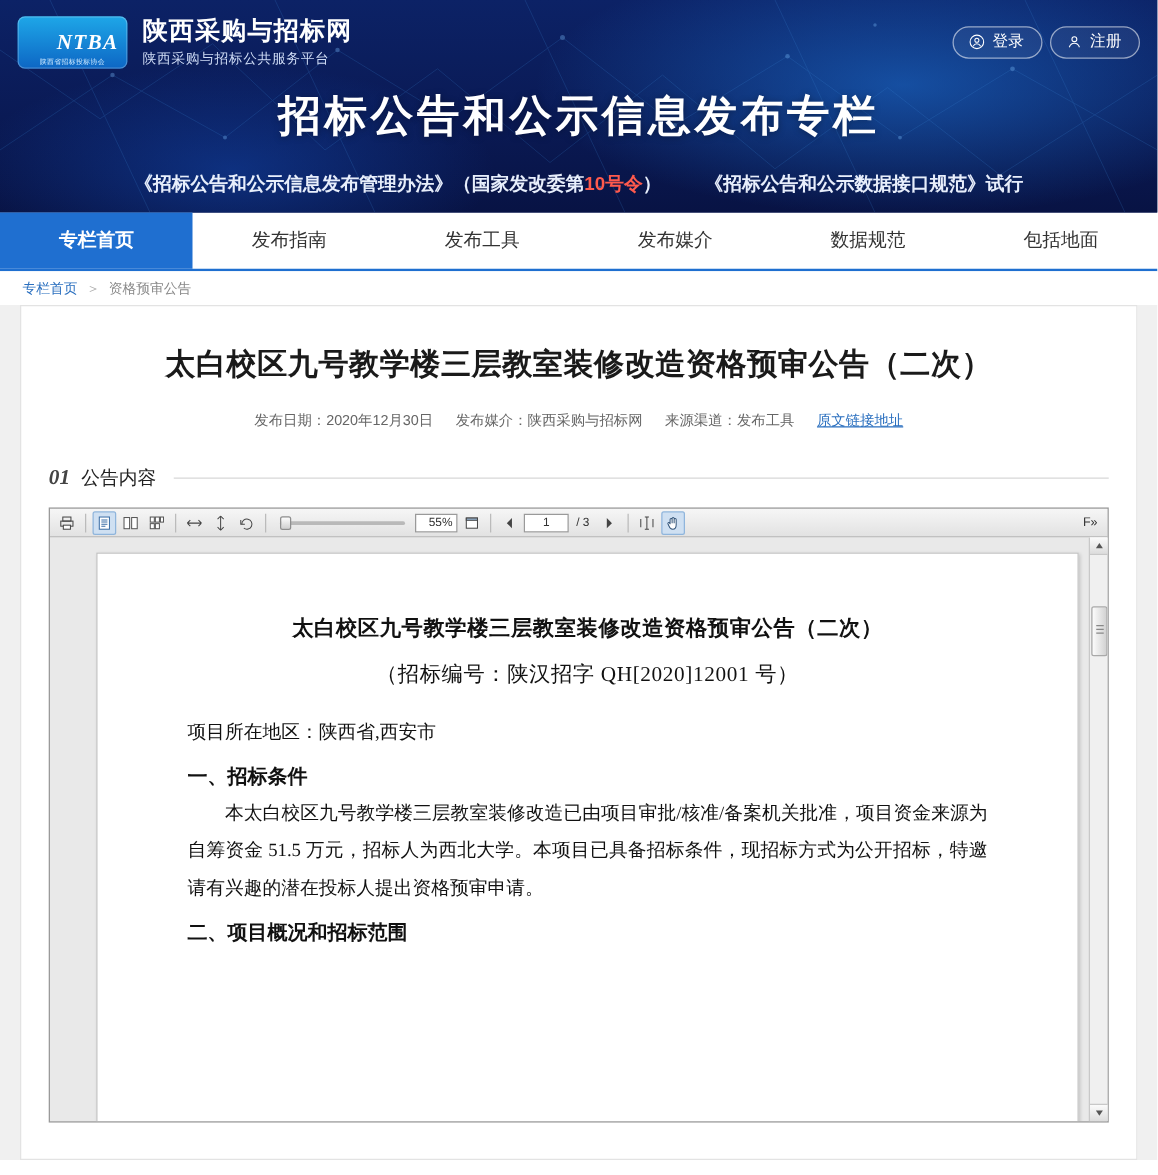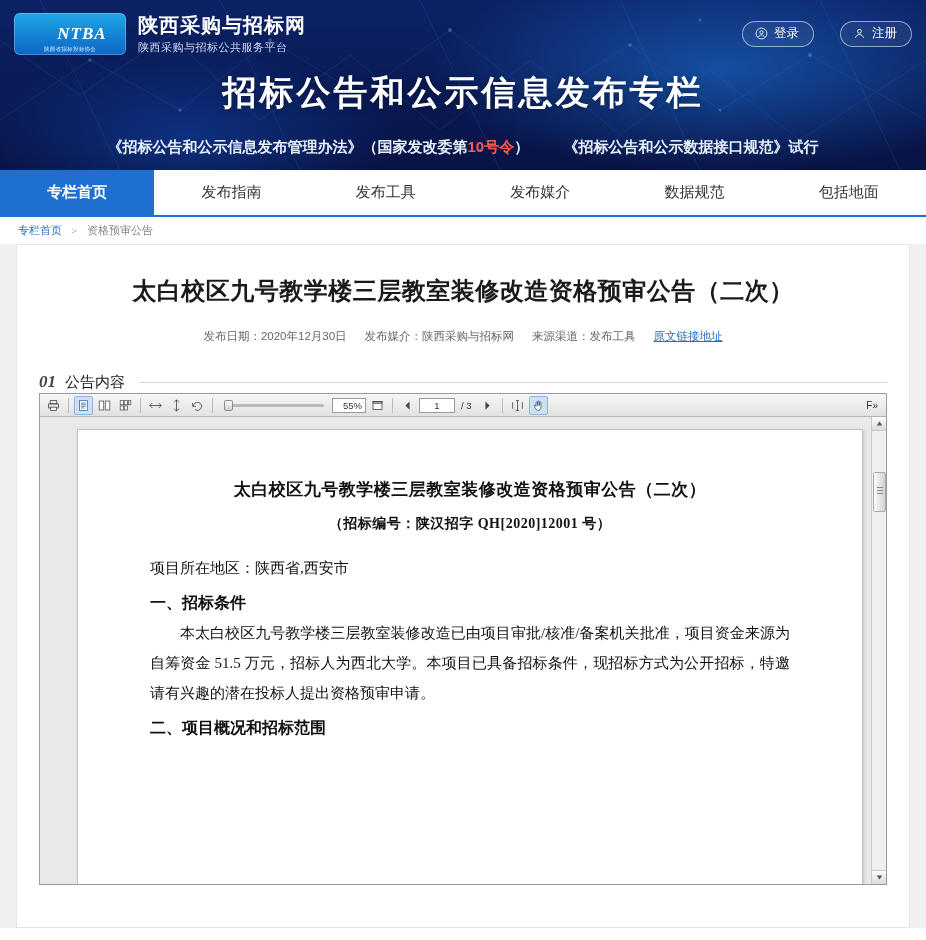--- a/index.html
+++ b/index.html
@@ -27,21 +27,21 @@
     position: absolute; inset: 0;
     opacity: .45;
   }
   .hdr-top {
     position: relative;
     display: flex; align-items: center;
     padding: 9px 14px 0 14px;
     height: 58px;
   }
   .logo-badge {
-    width: 112px; height: 42px;
+    width: 88px; height: 42px;
     border-radius: 6px;
     background: linear-gradient(180deg,#1ea7e8 0%, #0d66c4 100%);
     position: relative;
     display: flex; align-items: center; justify-content: center;
     flex: none;
     box-shadow: 0 0 0 1px rgba(255,255,255,.25) inset;
     padding-left: 24px;
   }
   .logo-badge .lg-main {
     color: #ffffff; font-weight: bold; font-size: 17px;
@@ -49,21 +49,21 @@
     font-family: "Liberation Serif", serif;
   }
   .logo-badge .lg-sub {
     position: absolute; bottom: 2px; left: 0; right: 0;
     text-align: center; color: #cfe9ff; font-size: 5.5px;
     letter-spacing: .3px; white-space: nowrap;
   }
   .logo-text { margin-left: 12px; color: #fff; line-height: 1.25; }
   .logo-text .lt-main { font-size: 20px; font-weight: bold; letter-spacing: 1px; }
   .logo-text .lt-sub { font-size: 11px; color: #cfdcf5; margin-top: 3px; letter-spacing: .5px; }
-  .hdr-actions { margin-left: auto; display: flex; gap: 26px; }
+  .hdr-actions { margin-left: auto; display: flex; gap: 6px; }
   .hdr-btn {
     display: flex; align-items: center; gap: 6px;
     min-width: 72px; height: 26px; padding: 0 12px;
     border: 1px solid rgba(255,255,255,.55);
     border-radius: 13px;
     color: #fff; font-size: 12.5px;
     background: rgba(255,255,255,0.06);
     cursor: pointer;
   }
   .hdr-btn svg { display: block; }
@@ -155,21 +155,21 @@
   .section-head .sh-num {
     font-size: 17px; font-style: italic; font-weight: bold;
     color: #444; font-family: "Liberation Serif", serif;
     margin-right: 9px;
   }
   .section-head .sh-label { font-size: 15px; color: #222; }
   .section-head .sh-line { flex: 1; height: 1px; background: #d8d8d8; margin-left: 14px; }
 
   
   .pdf-viewer {
-    margin-top: 1px;
+    margin-top: 14px;
     border: 1px solid #9a9a9a;
     background: #e8e8e8;
     height: 492px;
     position: relative;
     overflow: hidden;
   }
   .pdf-toolbar {
     height: 23px;
     background: linear-gradient(180deg,#f6f6f6 0%, #e2e2e2 100%);
     border-bottom: 1px solid #b5b5b5;
@@ -222,21 +222,21 @@
     width: 786px; height: 1000px;
     background: #ffffff;
     border: 1px solid #c2c2c2;
     box-shadow: 1px 1px 3px rgba(0,0,0,.18);
     padding: 48px 72px 0 72px;
     font-family: "Liberation Serif", serif;
     color: #111;
     overflow: hidden;
   }
   .pdf-h1 { text-align: center; font-size: 17px; font-weight: bold; letter-spacing: .5px; }
-  .pdf-h2 { text-align: center; font-size: 14px; font-weight: bold; margin-top: 14px; letter-spacing: .5px; }
+  .pdf-h2 { text-align: center; font-size: 17px; font-weight: normal; margin-top: 14px; letter-spacing: .5px; }
   .pdf-p { font-size: 15px; line-height: 2.0; margin-top: 20px; text-align: justify; }
   .pdf-p.indent { text-indent: 2em; margin-top: 4px; }
   .pdf-sec { font-size: 16px; font-weight: bold; margin-top: 10px; }
 
   .pdf-scroll-v {
     position: absolute; right: 0; top: 23px; bottom: 0; width: 15px;
     background: #f0f0f0; border-left: 1px solid #c8c8c8;
   }
   .sb-arrow {
     height: 14px; width: 15px;

